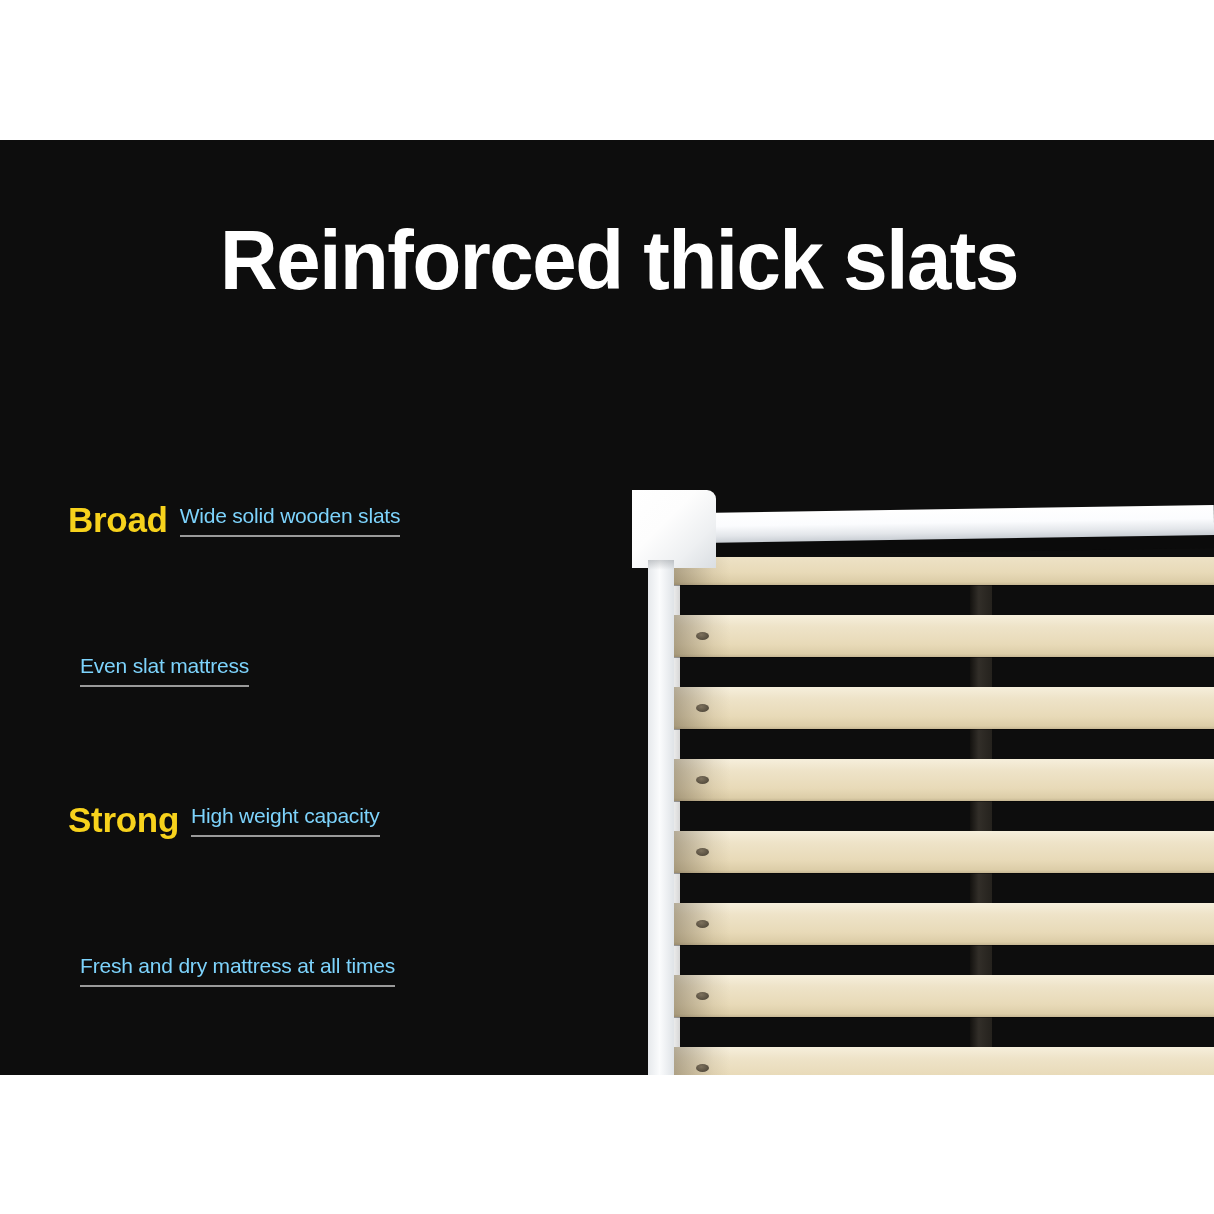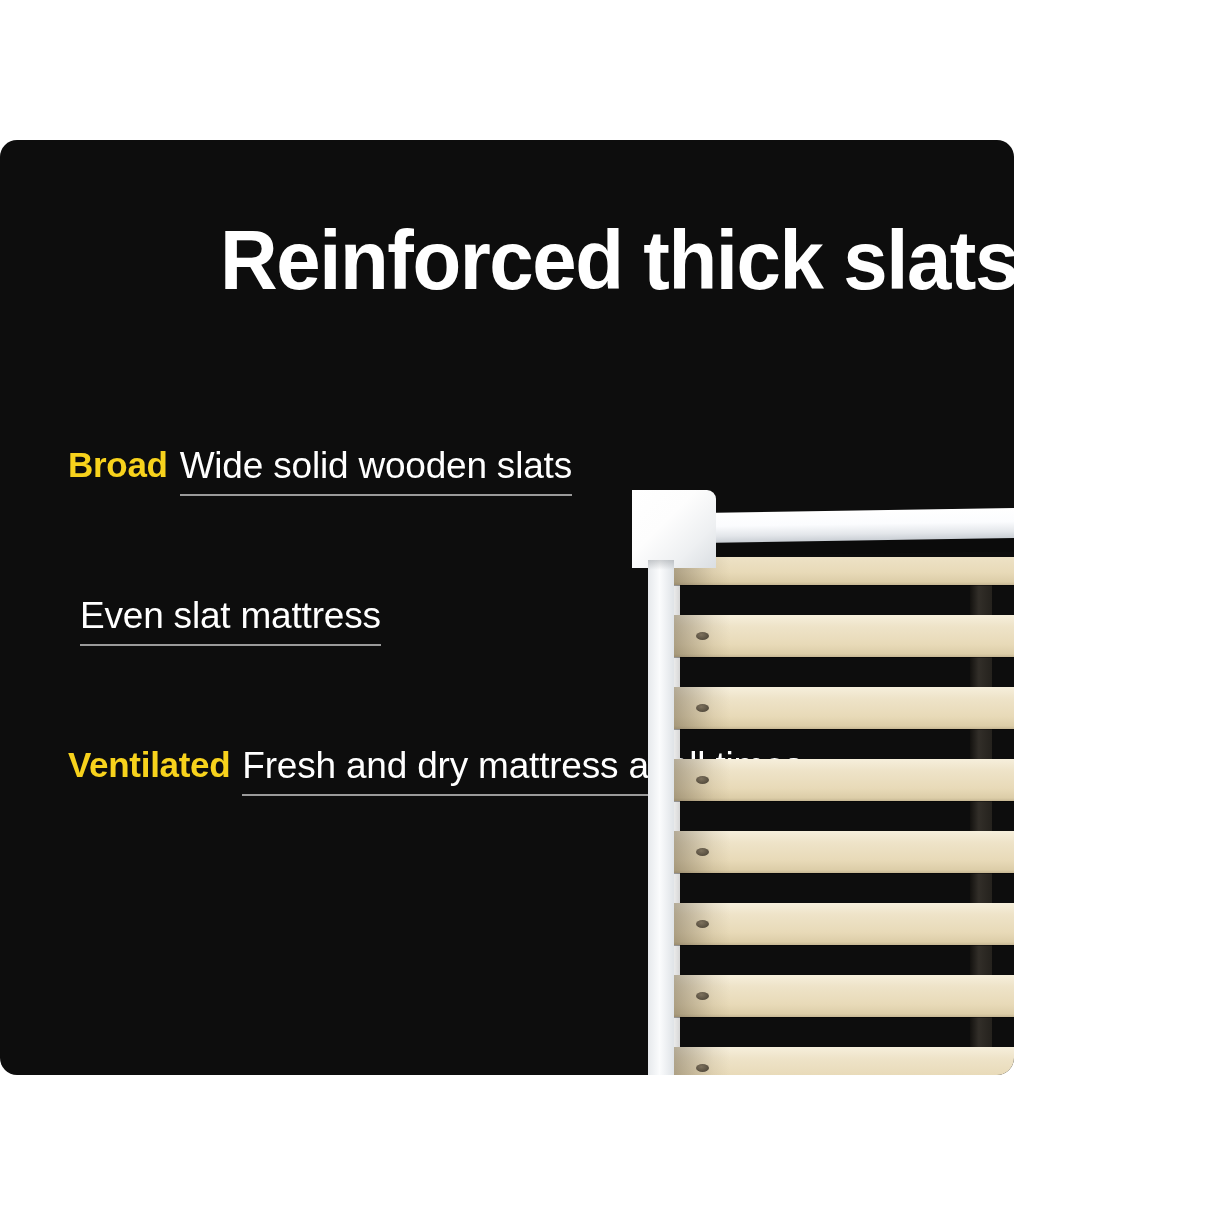--- a/index.html
+++ b/index.html
@@ -19,25 +19,24 @@
     width: 1214px;
     height: 1214px;
     background: #ffffff;
   }
 
   
   #panel {
     position: absolute;
     left: 0;
     top: 140px;
-    width: 1014px;
+    width: 1214px;
     height: 935px;
     background: #0d0d0d;
     overflow: hidden;
-    border-radius: 17px;
   }
 
   
   #headline {
     position: absolute;
     left: 220px;
     top: 78px;
     font-size: 84px;
     line-height: 1;
     font-weight: 700;
@@ -51,41 +50,41 @@
 
   
   #features {
     position: absolute;
     left: 68px;
     top: 305px;
     width: 580px;
   }
   .feature-row {
     display: flex;
-    align-items: flex-start;
+    align-items: center;
     height: 150px;
   }
   .feature-term {
     font-size: 35px;
     font-weight: 700;
     color: #f7d21c;
     white-space: nowrap;
     letter-spacing: -0.3px;
     flex: 0 0 auto;
   }
   .feature-desc-wrap {
     flex: 0 0 auto;
     margin-left: 12px;
     border-bottom: 2px solid #9a9a9a;
     padding-bottom: 7px;
   }
   .feature-desc {
-    font-size: 37px;
+    font-size: 21px;
     font-weight: 400;
-    color: #ffffff;
+    color: #7dd3fc;
     white-space: nowrap;
     letter-spacing: -0.2px;
     display: block;
   }
 
   
   #bed {
     position: absolute;
     left: 628px;
     top: 205px;
@@ -233,23 +232,28 @@
           <span class="feature-desc">Wide solid wooden slats</span>
         </span>
       </div>
 
       <div class="feature-row">
         <span class="feature-desc-wrap">
           <span class="feature-desc">Even slat mattress</span>
         </span>
       </div>
 
-
-      <div class="feature-row">
-        <span class="feature-term">Ventilated</span>
+      <div class="feature-row">
+        <span class="feature-term">Strong</span>
+        <span class="feature-desc-wrap">
+          <span class="feature-desc">High weight capacity</span>
+        </span>
+      </div>
+
+      <div class="feature-row">
         <span class="feature-desc-wrap">
           <span class="feature-desc">Fresh and dry mattress at all times</span>
         </span>
       </div>
 
     </div>
 
     <div id="bed">
 
       <div id="inner-rail"></div>

